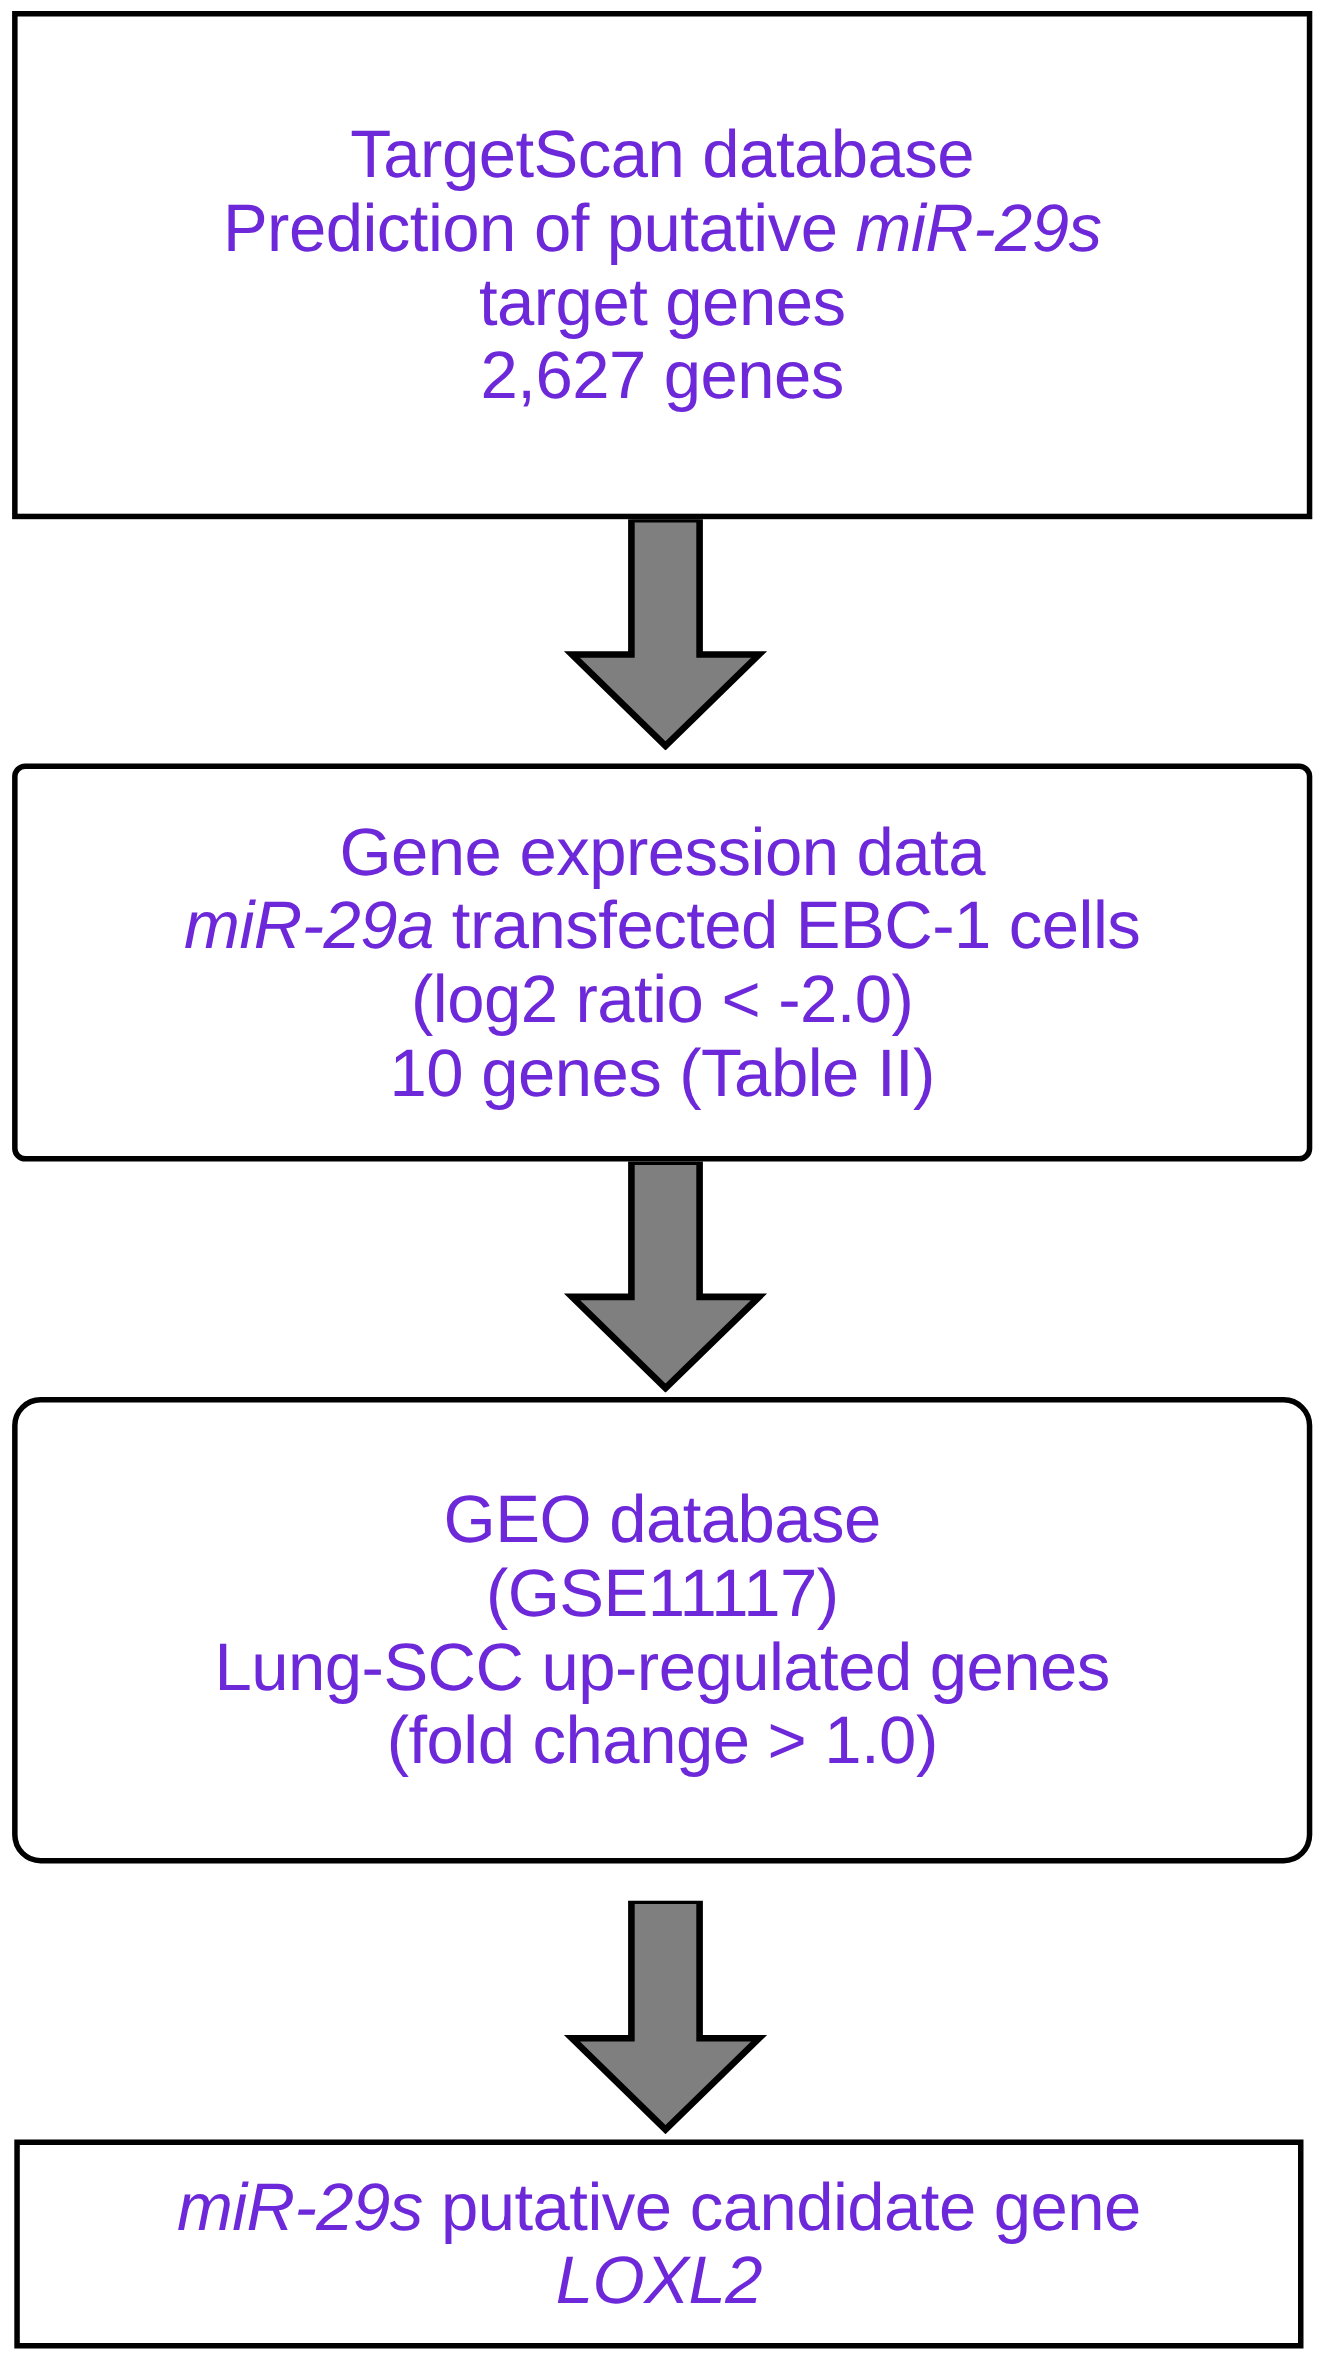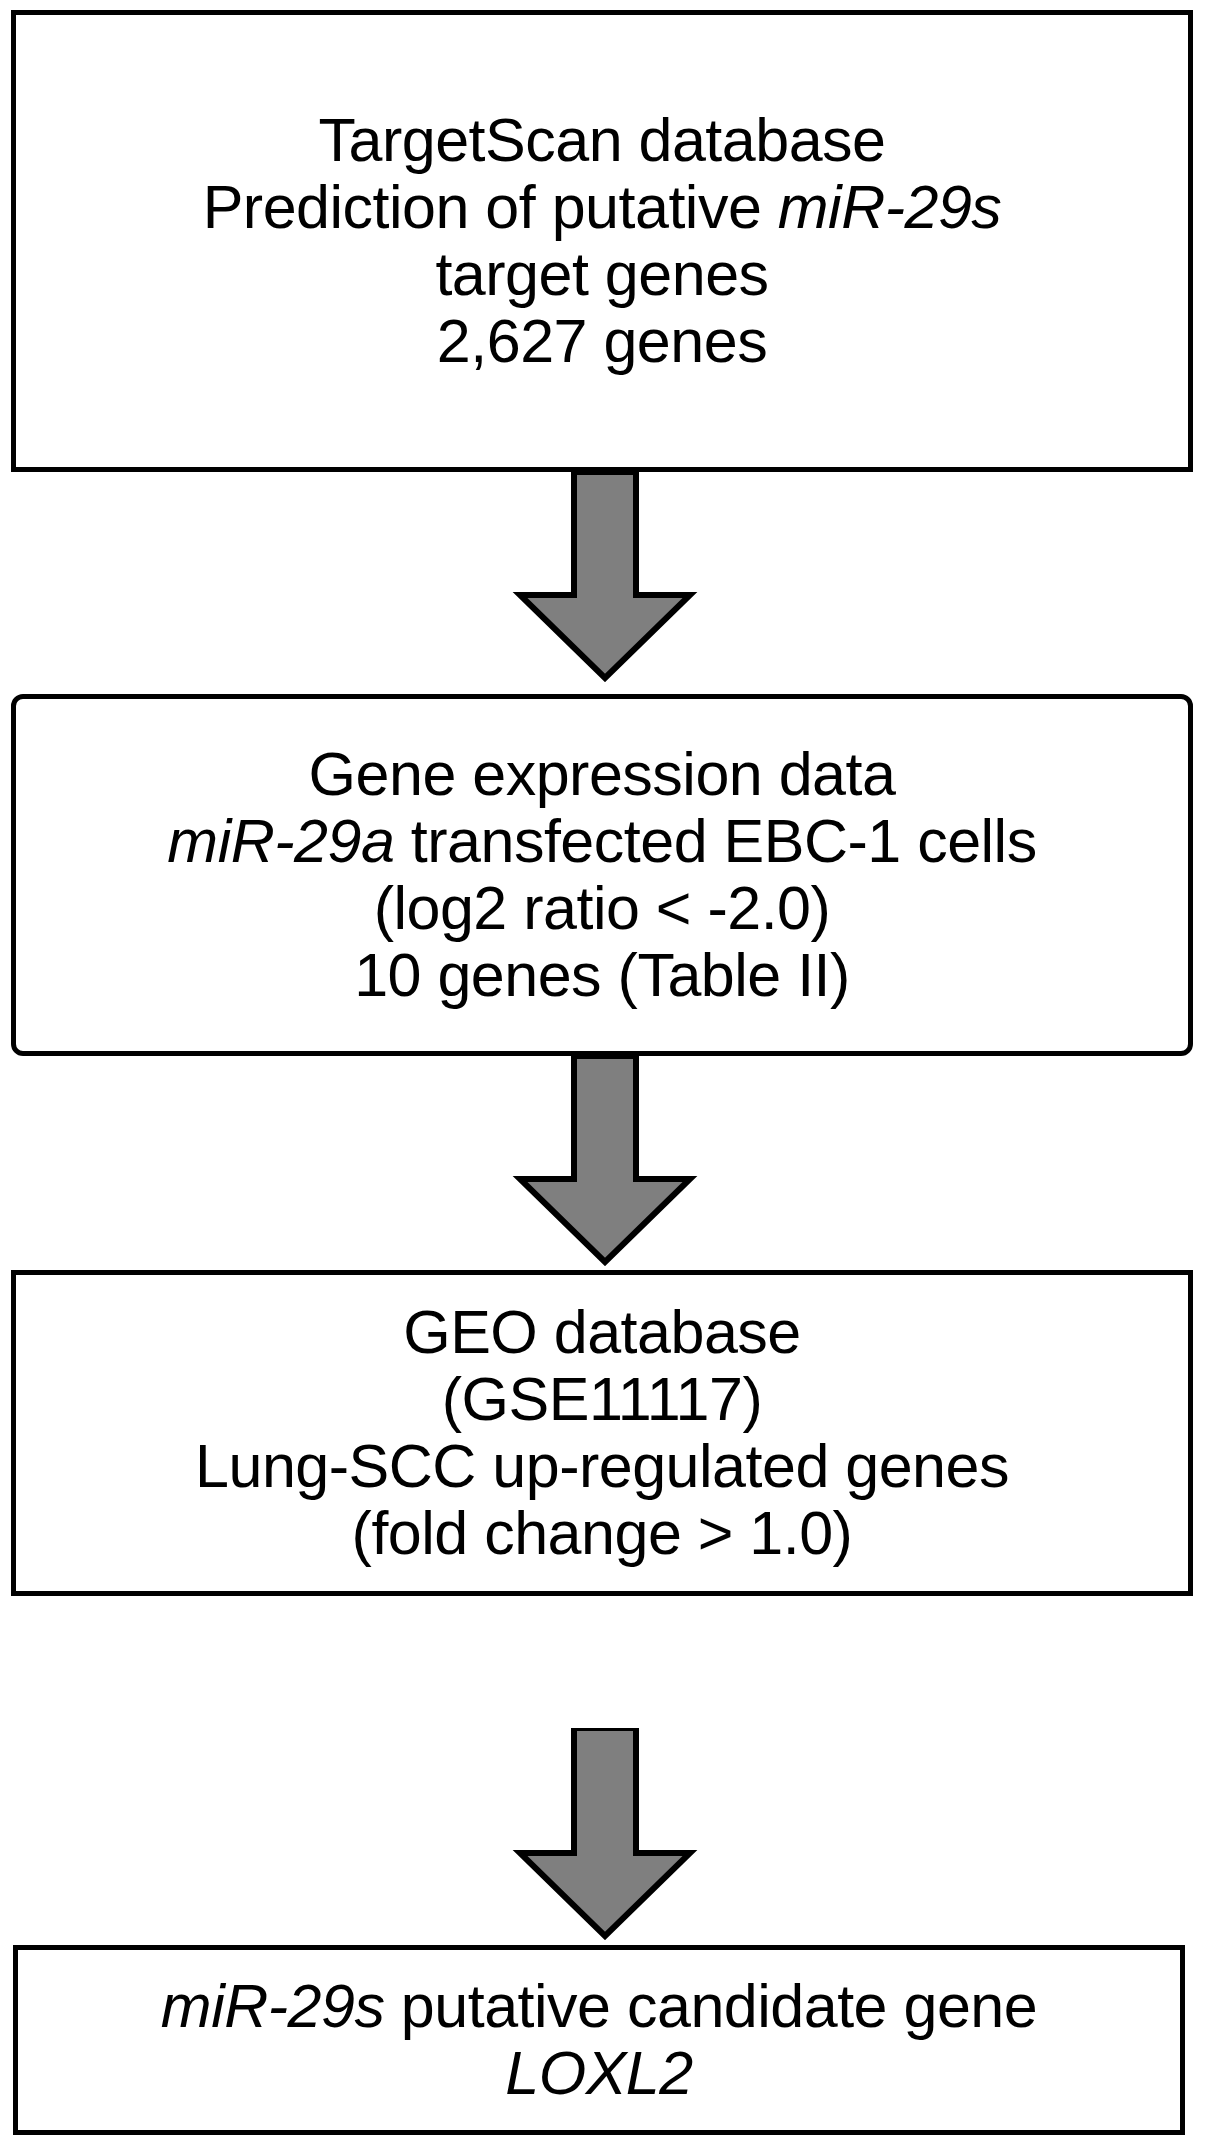--- a/index.html
+++ b/index.html
@@ -26,41 +26,41 @@
     background: #ffffff;
     border: 5px solid #000000;
     display: flex;
     flex-direction: column;
     align-items: center;
     justify-content: center;
   }
   .node-line {
     font-size: 61px;
     line-height: 67px;
-    color: #000000;
+    color: #6d28d9;
     text-align: center;
     white-space: nowrap;
     letter-spacing: -0.5px;
     font-weight: 400;
   }
   .em {
     font-style: italic;
   }
   .arrow-wrap {
     position: absolute;
     left: 0;
     width: 1205px;
   }
   .arrow-wrap svg {
     display: block;
   }
   
   #box-1 { left: 11px;  top: 10px;   width: 1182px; height: 462px; }
   #box-2 { left: 11px;  top: 694px;  width: 1182px; height: 362px; border-radius: 12px; }
-  #box-3 { left: 11px;  top: 1270px; width: 1182px; height: 326px; }
+  #box-3 { left: 11px;  top: 1270px; width: 1182px; height: 424px; border-radius: 26px; }
   #box-4 { left: 13px;  top: 1945px; width: 1172px; height: 190px; }
   #arrow-1 { top: 472px;  height: 210px; }
   #arrow-2 { top: 1056px; height: 210px; }
   #arrow-3 { top: 1728px; height: 212px; }
 </style>
 </head>
 <body>
 
 <div class="flowchart">
 

